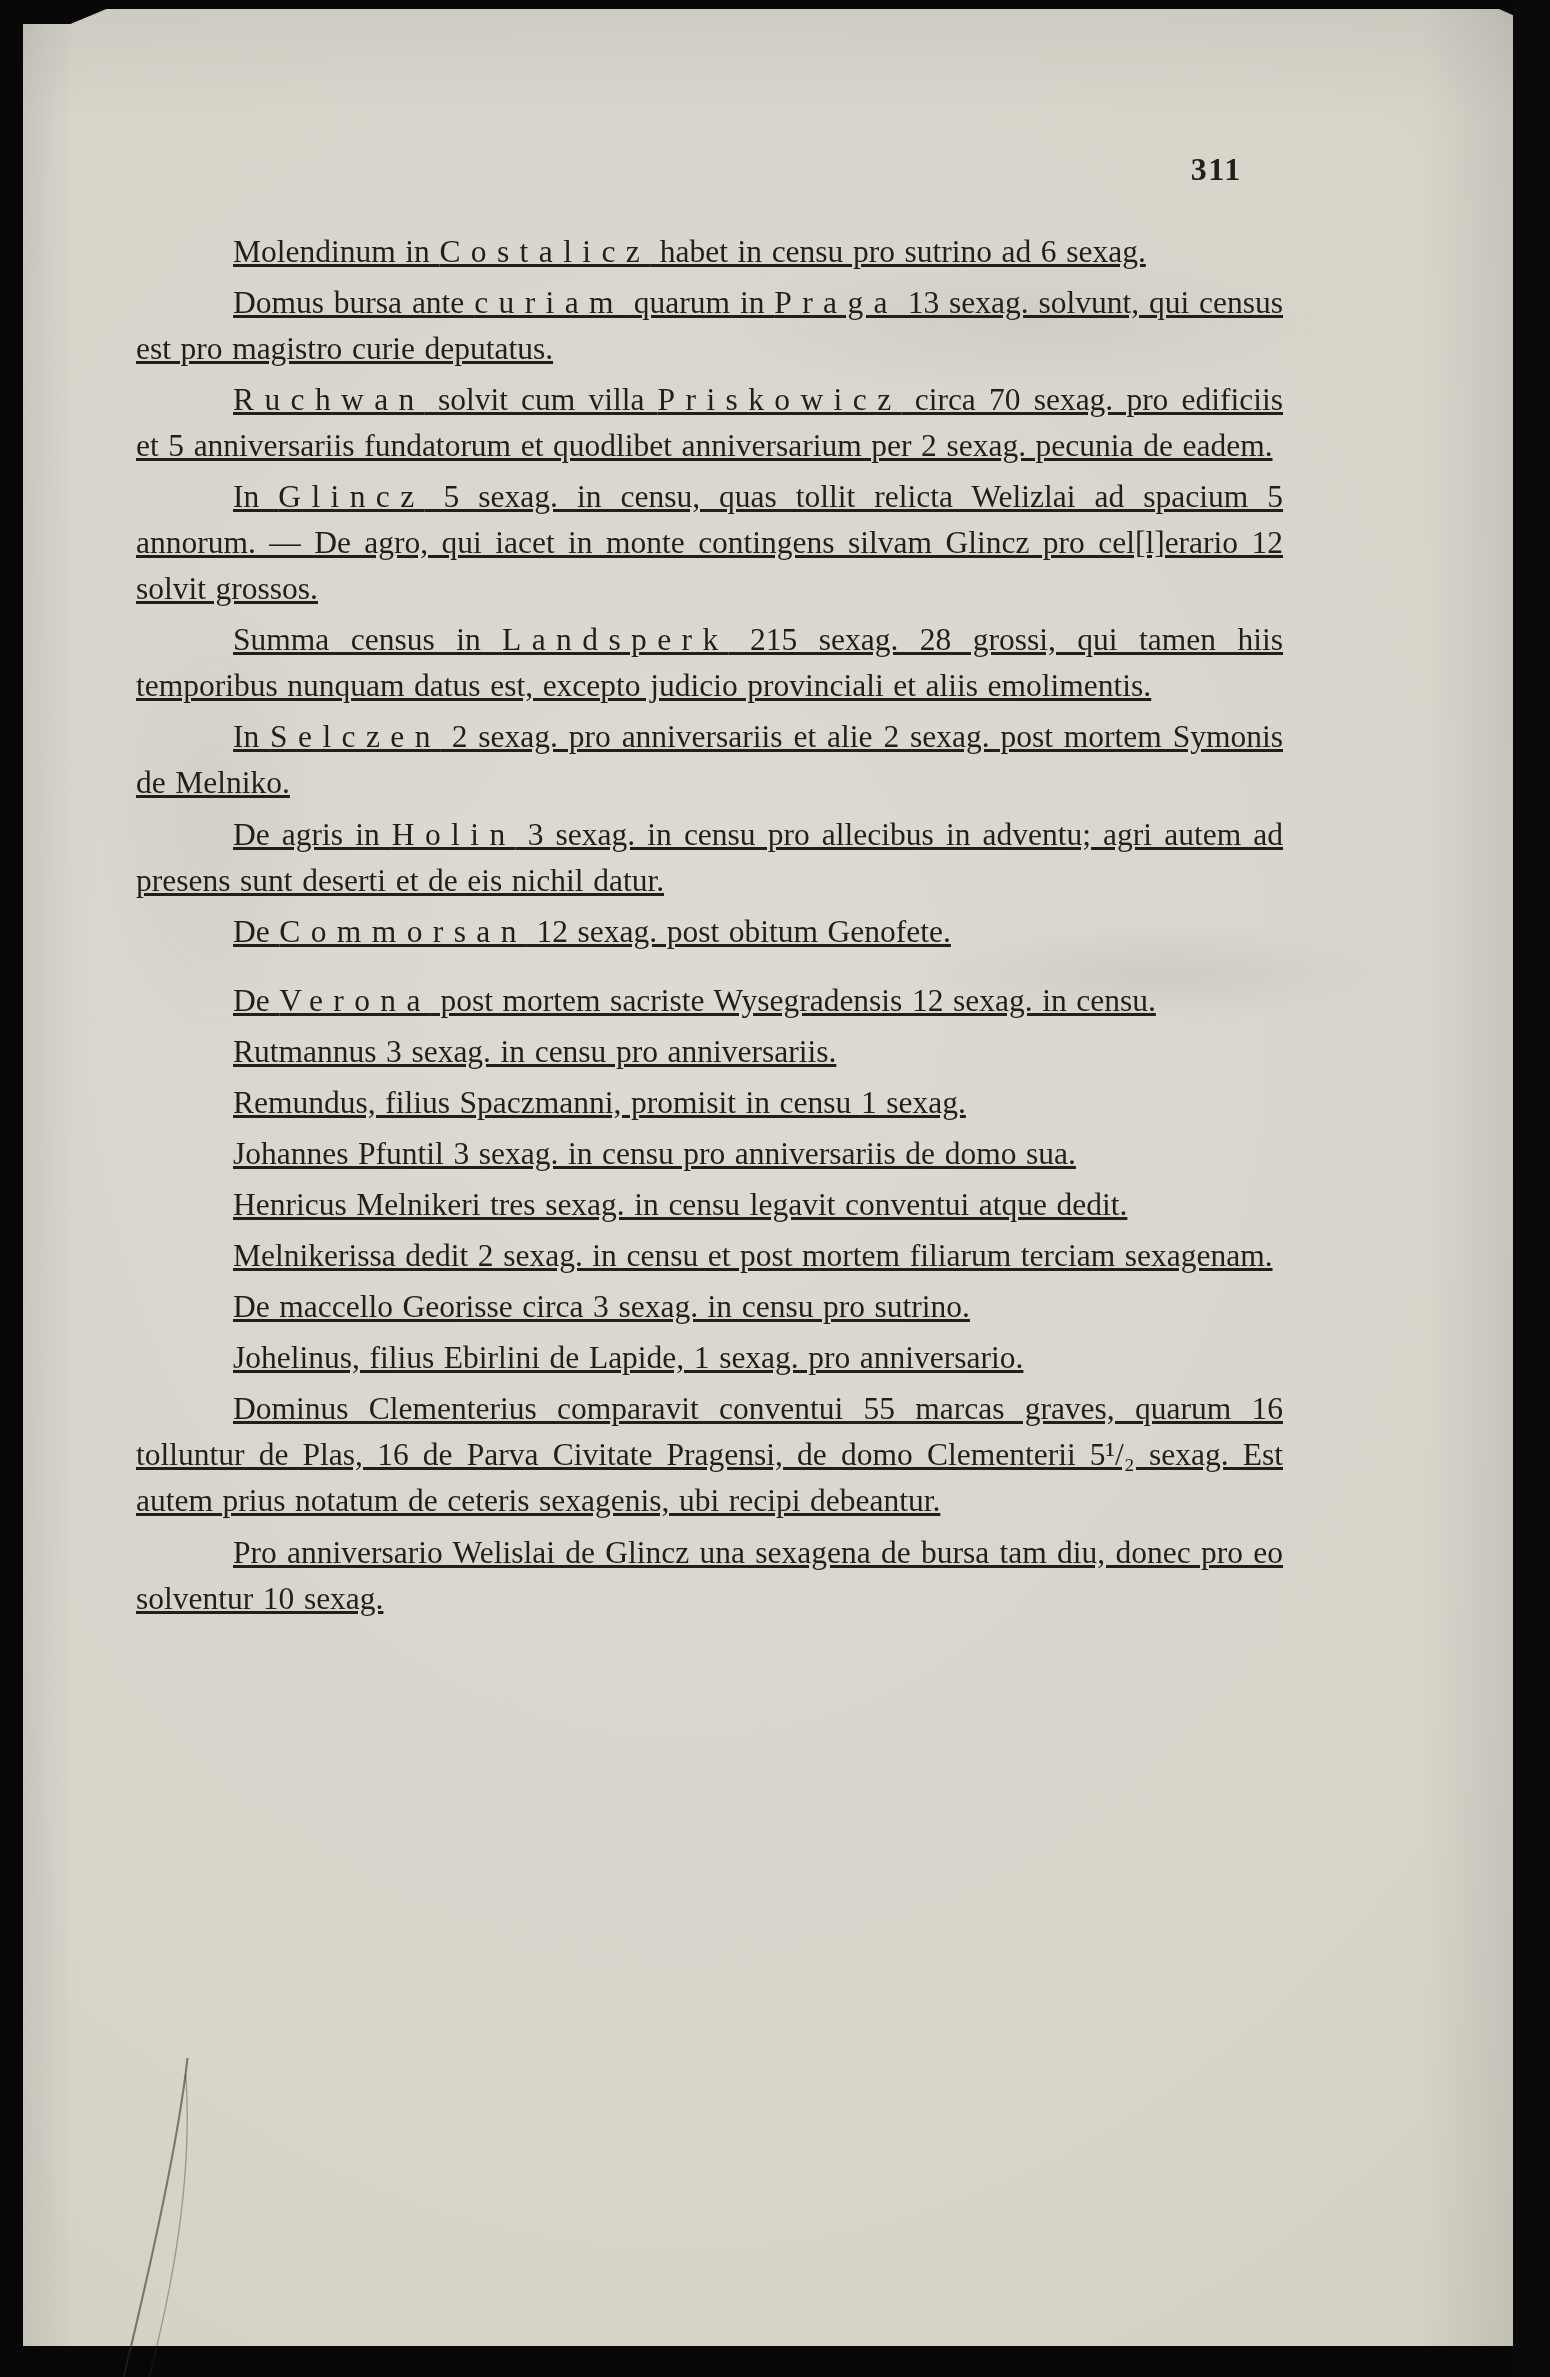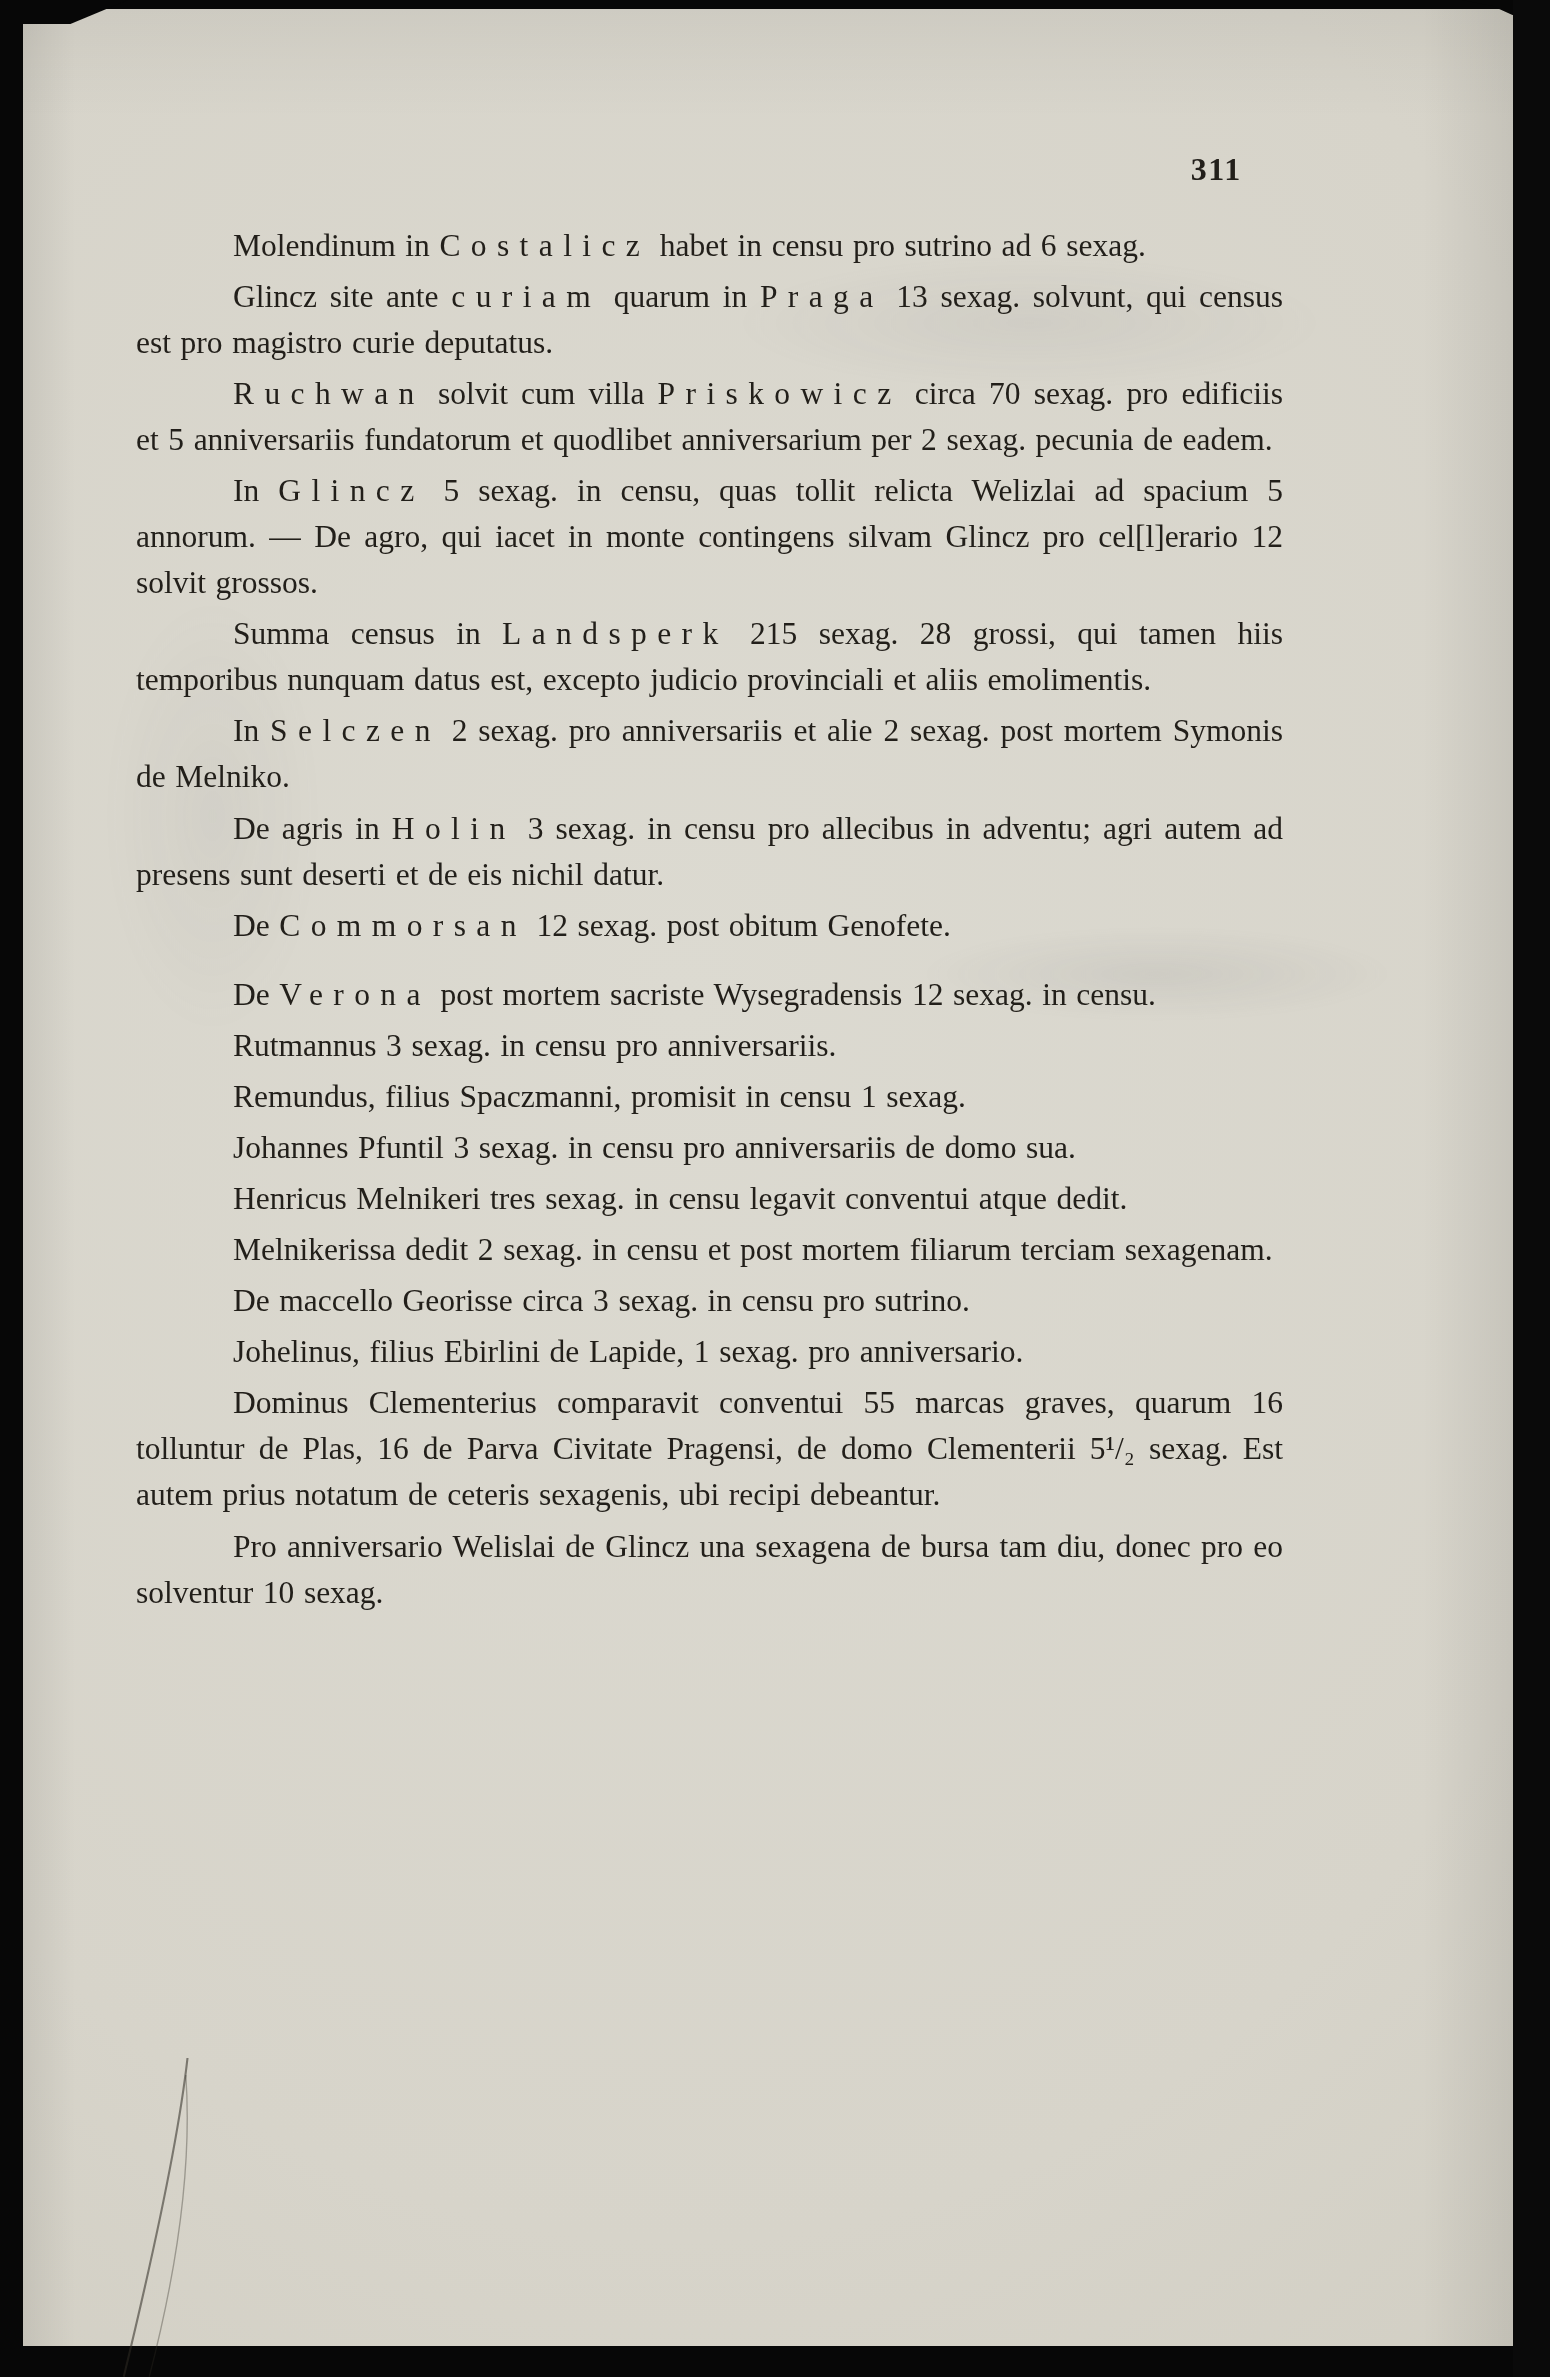--- a/index.html
+++ b/index.html
@@ -39,27 +39,28 @@
     left: 136px; top: 151px;
     width: 1106px;
     text-align: right;
     font-size: 32px;
     font-weight: bold;
     letter-spacing: 1.7px;
     color: var(--ink);
   }
   #text-block {
     position: absolute;
-    left: 136px; top: 223px;
+    left: 136px; top: 229px;
     width: 1147px;
     color: var(--ink);
     font-size: 31.5px;
     line-height: 46px;
     text-align: justify;
     word-spacing: 1.7px;
+    text-decoration: underline;
   }
   .para { margin: 5.1px 0 0 0; text-indent: 97px; }
   .para:first-child { margin-top: 0; }
   .para.gap { margin-top: 23px; }
   .sperr { letter-spacing: 0.33em; }
   .smudge { position: absolute; pointer-events: none; filter: blur(2.6px); }
   .smudge-1 {
     left: 732px; top: 255px; width: 595px; height: 136px;
     background: radial-gradient(ellipse at center, rgba(95,95,105,0.07) 0%, rgba(95,95,105,0) 70%);
   }
@@ -89,21 +90,21 @@
 
   <svg class="crease" width="221" height="340" viewBox="0 0 260 400">
     <path d="M130,20 C120,110 95,230 55,395" fill="none" stroke="rgba(45,42,35,0.55)" stroke-width="2.5"></path>
     <path d="M128,40 C135,140 120,260 85,395" fill="none" stroke="rgba(45,42,35,0.35)" stroke-width="1.6"></path>
   </svg>
 
   <div class="page-number">311</div>
 
   <div id="text-block">
       <p class="para"><span class="seg">Molendinum in </span><span class="sperr">Costalicz</span><span class="seg"> habet in censu pro sutrino ad 6 sexag.</span></p>
-      <p class="para"><span class="seg">Glincz site ante </span><span class="sperr">curiam</span><span class="seg"> quarum in </span><span class="sperr">Praga</span><span class="seg"> 13 sexag. solvunt, qui census est pro magistro curie deputatus.</span></p>
+      <p class="para"><span class="seg">Domus bursa ante </span><span class="sperr">curiam</span><span class="seg"> quarum in </span><span class="sperr">Praga</span><span class="seg"> 13 sexag. solvunt, qui census est pro magistro curie deputatus.</span></p>
       <p class="para"><span class="sperr">Ruchwan</span><span class="seg"> solvit cum villa </span><span class="sperr">Priskowicz</span><span class="seg"> circa 70 sexag. pro edificiis et 5 anniversariis fundatorum et quodlibet anniversarium per 2 sexag. pecunia de eadem.</span></p>
       <p class="para"><span class="seg">In </span><span class="sperr">Glincz</span><span class="seg"> 5 sexag. in censu, quas tollit relicta Welizlai ad spacium 5 annorum. — De agro, qui iacet in monte contingens silvam Glincz pro cel[l]erario 12 solvit grossos.</span></p>
       <p class="para"><span class="seg">Summa census in </span><span class="sperr">Landsperk</span><span class="seg"> 215 sexag. 28 grossi, qui tamen hiis temporibus nunquam datus est, excepto judicio provinciali et aliis emolimentis.</span></p>
       <p class="para"><span class="seg">In </span><span class="sperr">Selczen</span><span class="seg"> 2 sexag. pro anniversariis et alie 2 sexag. post mortem Symonis de Melniko.</span></p>
       <p class="para"><span class="seg">De agris in </span><span class="sperr">Holin</span><span class="seg"> 3 sexag. in censu pro allecibus in adventu; agri autem ad presens sunt deserti et de eis nichil datur.</span></p>
       <p class="para"><span class="seg">De </span><span class="sperr">Commorsan</span><span class="seg"> 12 sexag. post obitum Genofete.</span></p>
       <p class="para gap"><span class="seg">De </span><span class="sperr">Verona</span><span class="seg"> post mortem sacriste Wysegradensis 12 sexag. in censu.</span></p>
       <p class="para"><span class="seg">Rutmannus 3 sexag. in censu pro anniversariis.</span></p>
       <p class="para"><span class="seg">Remundus, filius Spaczmanni, promisit in censu 1 sexag.</span></p>
       <p class="para"><span class="seg">Johannes Pfuntil 3 sexag. in censu pro anniversariis de domo sua.</span></p>

